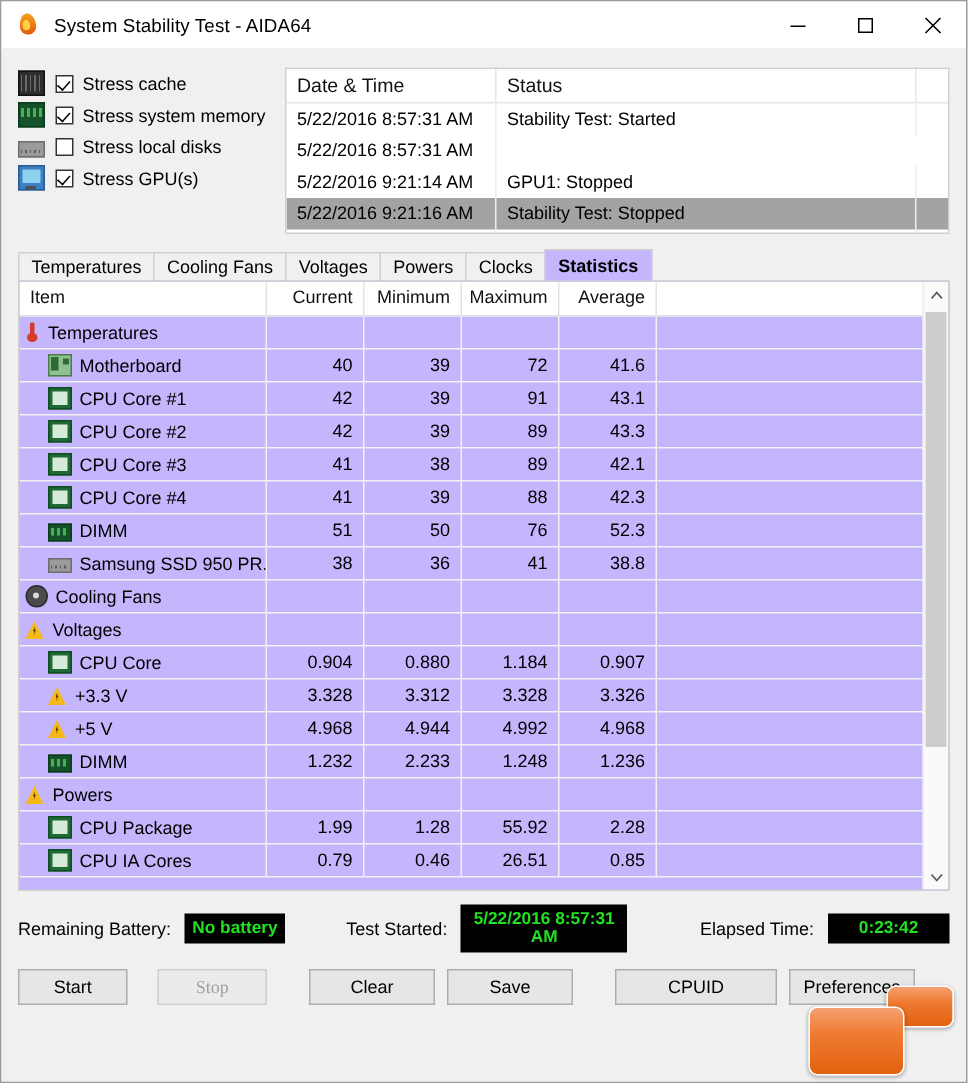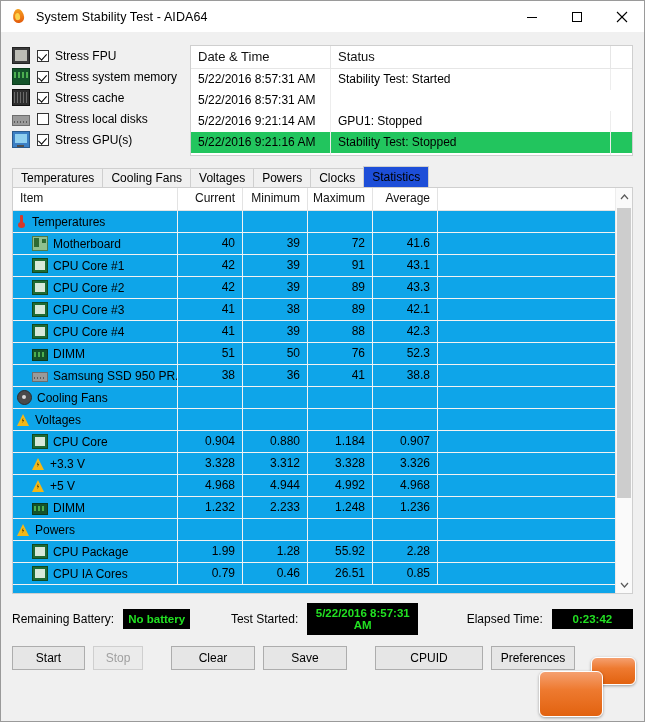--- a/index.html
+++ b/index.html
@@ -78,39 +78,39 @@
   }
   .log-hdr{display:flex;height:22px;border-bottom:1px solid #e6e6e6;}
   .log-hdr div{
     font-size:13px;color:#111;padding:3px 0 0 7px;box-sizing:border-box;
     border-right:1px solid #e6e6e6;height:22px;
   }
   .lc1{width:140px;}
   .lc2{width:280px;}
   .lc3{flex:1;border-right:none !important;}
   .log-row{display:flex;height:21px;}
-  .log-row.alt{background:#22c55e;}
+  .log-row.alt{background:#a3a3a3;}
   .log-row div{
     font-size:12px;padding:3px 0 0 7px;box-sizing:border-box;height:21px;
     border-right:1px solid #ededed;white-space:nowrap;overflow:hidden;
   }
   
   .tabs{display:flex;align-items:flex-end;margin:10px 0 0 11px;height:21px;}
   .tab{
     height:19px;padding:0 8px;font-size:12px;line-height:19px;
     background:#f0f0f0;border:1px solid #cfcfcf;border-bottom:none;
     margin-right:-1px;color:#000;box-sizing:border-box;
   }
   .tab.active{
-    background:#1d4ed8;height:21px;line-height:20px;font-weight:normal;
+    background:#c4b5fd;height:21px;line-height:20px;font-weight:bold;
     border-color:#cfcfcf;position:relative;z-index:3;
   }
   
   .statpanel{
-    margin:0 11px 0 11px;background:#0ea5e9;border:1px solid #cfcfcf;
+    margin:0 11px 0 11px;background:#c4b5fd;border:1px solid #cfcfcf;
     height:407px;box-sizing:border-box;position:relative;overflow:hidden;
   }
   .grid{position:absolute;left:0;top:0;right:0;bottom:0;}
   .ghdr{display:flex;height:22px;border-bottom:1px solid #e3e3e3;background:#fff;}
   .ghdr div{
     font-size:12px;color:#111;height:22px;line-height:21px;box-sizing:border-box;
     border-right:1px solid #e3e3e3;
   }
   .c-item{width:165px;padding-left:7px;}
   .c-num{width:65px;text-align:right;padding-right:7px;}
@@ -180,21 +180,21 @@
   .sp2{width:62px;}
   
   .btnrow{display:flex;align-items:center;margin:13px 11px 0 11px;}
   .btn{
     height:24px;border:1px solid #adadad;background:#e6e6e6;font-size:12px;
     display:flex;align-items:center;justify-content:center;box-sizing:border-box;
     color:#000;
   }
   .btn.disabled{color:#a0a0a0;border-color:#cfcfcf;background:#ebebeb;}
   .w-start{width:73px;}
-  .w-stop{width:50px;margin-left:8px;}
+  .w-stop{width:73px;margin-left:20px;font-family:Liberation Serif, serif;}
   .w-clear{width:84px;margin-left:28px;}
   .w-save{width:84px;margin-left:8px;}
   .w-cpuid{width:108px;margin-left:28px;}
   .w-pref{width:84px;margin-left:8px;}
   
   .wm{position:absolute;right:10px;bottom:6px;width:95px;height:58px;}
   .wm .blk{
     position:absolute;border-radius:6px;
     background:linear-gradient(180deg,#f5a070 0%,#ee7a30 40%,#e2620f 100%);
     box-shadow:0 1px 3px rgba(0,0,0,.35);border:1px solid #ffffff;
@@ -230,33 +230,28 @@
           </svg>
       </div>
     </div>
   </div>
 
   <div class="client">
 
     <div class="toprow">
       <div class="checks">
         <div class="chkrow">
-          <div class="dev-ico ic-fpu"></div>
+          <div class="dev-ico ic-cache"></div>
           <div class="cb on"></div>
-          <div class="chklabel">Stress FPU</div>
+          <div class="chklabel">Stress cache</div>
         </div>
         <div class="chkrow">
           <div class="dev-ico ic-dimm"></div>
           <div class="cb on"></div>
           <div class="chklabel">Stress system memory</div>
-        </div>
-        <div class="chkrow">
-          <div class="dev-ico ic-cache"></div>
-          <div class="cb on"></div>
-          <div class="chklabel">Stress cache</div>
         </div>
         <div class="chkrow">
           <div class="dev-ico ic-disk"></div>
           <div class="cb"></div>
           <div class="chklabel">Stress local disks</div>
         </div>
         <div class="chkrow">
           <div class="dev-ico ic-gpu"></div>
           <div class="cb on"></div>
           <div class="chklabel">Stress GPU(s)</div>

